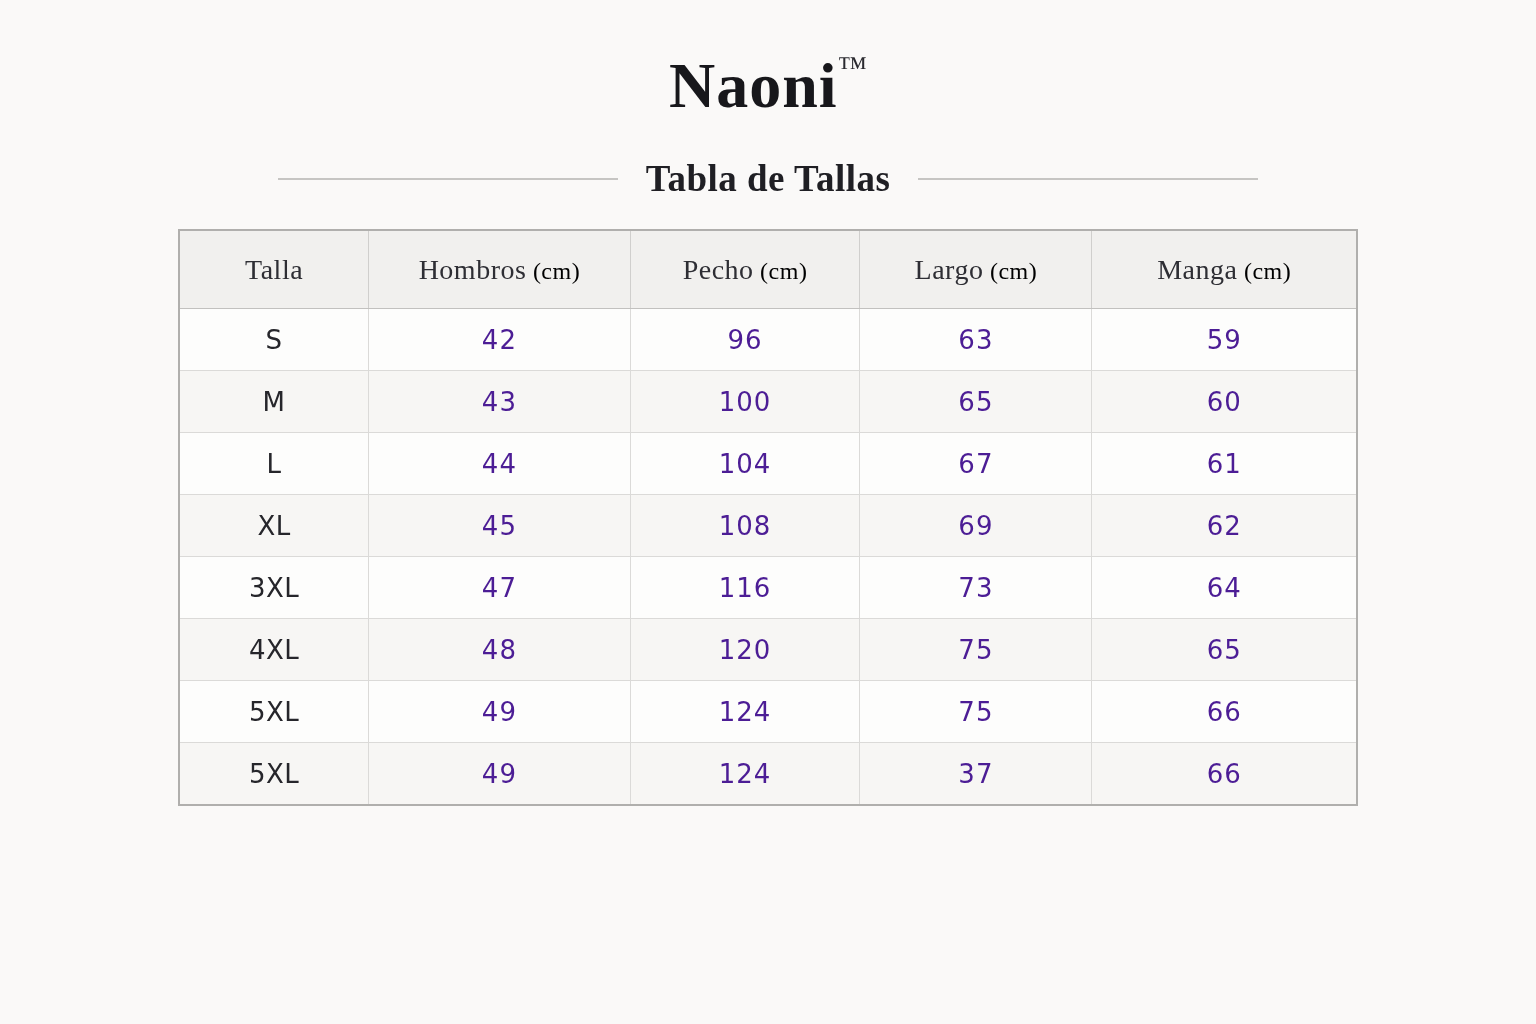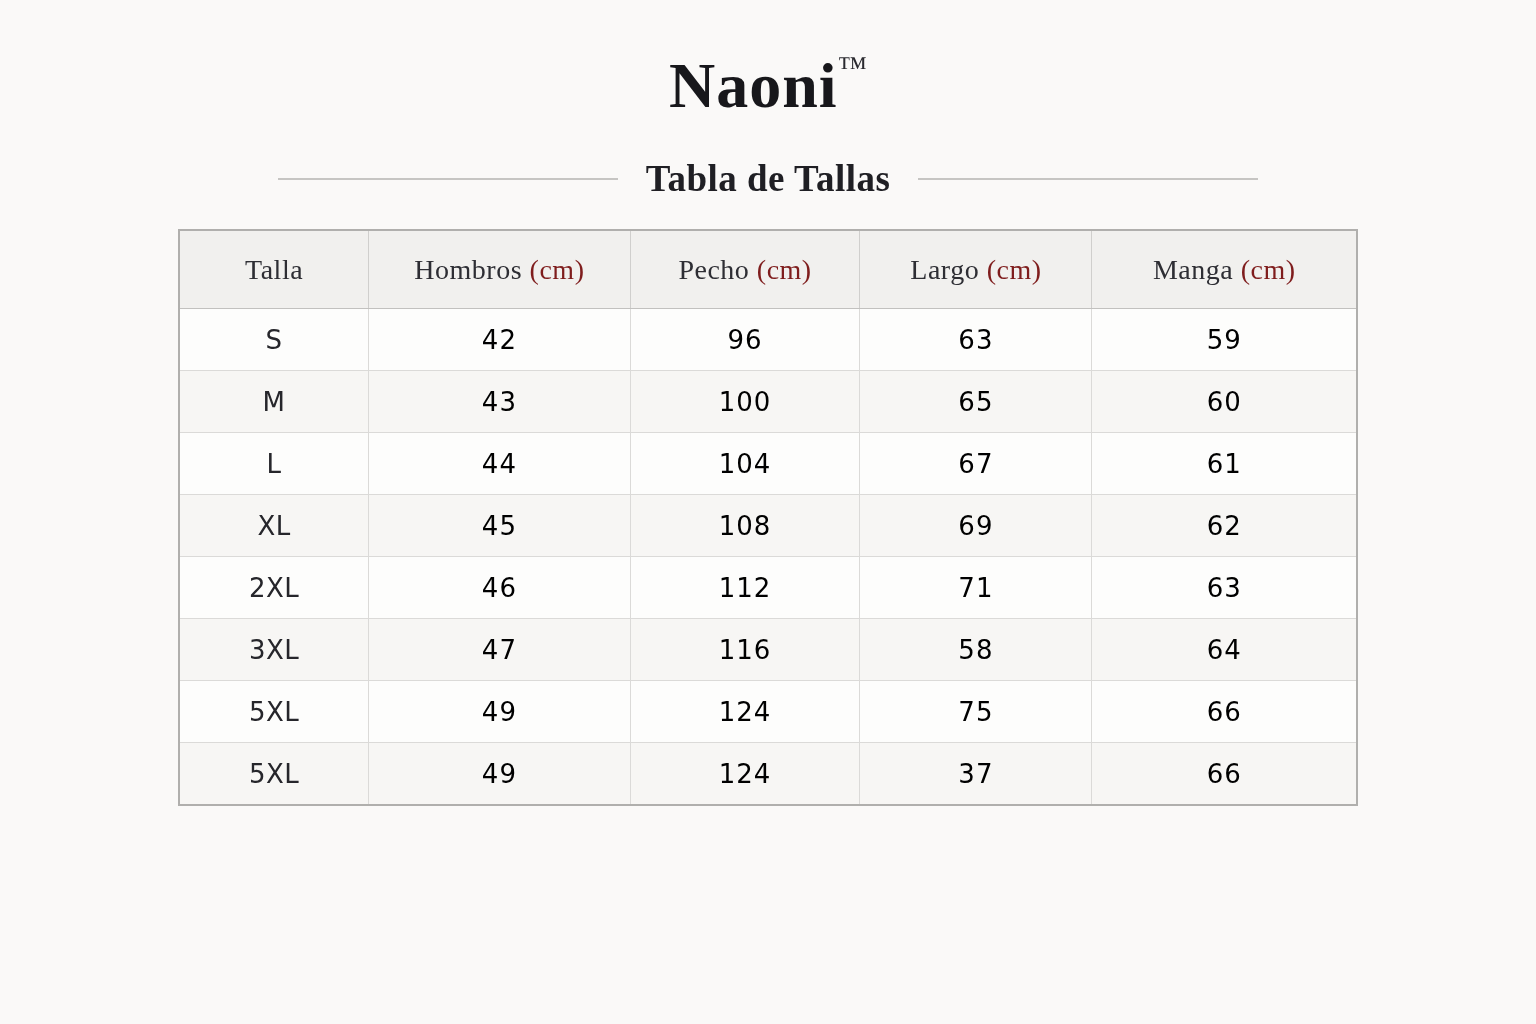--- a/index.html
+++ b/index.html
@@ -91,31 +91,31 @@
     font-size: 28px;
     font-weight: 400;
     color: #2e2e34;
     text-align: center;
     vertical-align: middle;
     border: 1px solid #d0cfcd;
     border-bottom: 1px solid #c2c1bf;
     letter-spacing: 0.5px;
   }
   .size-table th .unit {
-    font-size: 28px;
-    color: #7f1d1d;
+    font-size: 24px;
+    color: #000000;
   }
   .size-table td {
     height: 59px;
     text-align: center;
     vertical-align: middle;
     border: 1px solid #dbdad8;
     font-family: "DejaVu Sans", sans-serif;
     font-size: 26px;
-    color: #000000;
+    color: #4c1d95;
     letter-spacing: 1px;
   }
   .size-table td:first-child {
     color: #26262b;
     letter-spacing: 0.5px;
   }
   .size-table tbody tr:nth-child(even) {
     background: #f7f6f4;
   }
   .size-table tbody tr:nth-child(odd) {
@@ -177,32 +177,32 @@
             <td>61</td>
           </tr>
           <tr>
             <td>XL</td>
             <td>45</td>
             <td>108</td>
             <td>69</td>
             <td>62</td>
           </tr>
           <tr>
-            <td>2XL</td>
-            <td>46</td>
-            <td>112</td>
-            <td>71</td>
-            <td>63</td>
-          </tr>
-          <tr>
             <td>3XL</td>
             <td>47</td>
             <td>116</td>
-            <td>58</td>
+            <td>73</td>
             <td>64</td>
+          </tr>
+          <tr>
+            <td>4XL</td>
+            <td>48</td>
+            <td>120</td>
+            <td>75</td>
+            <td>65</td>
           </tr>
           <tr>
             <td>5XL</td>
             <td>49</td>
             <td>124</td>
             <td>75</td>
             <td>66</td>
           </tr>
           <tr>
             <td>5XL</td>

